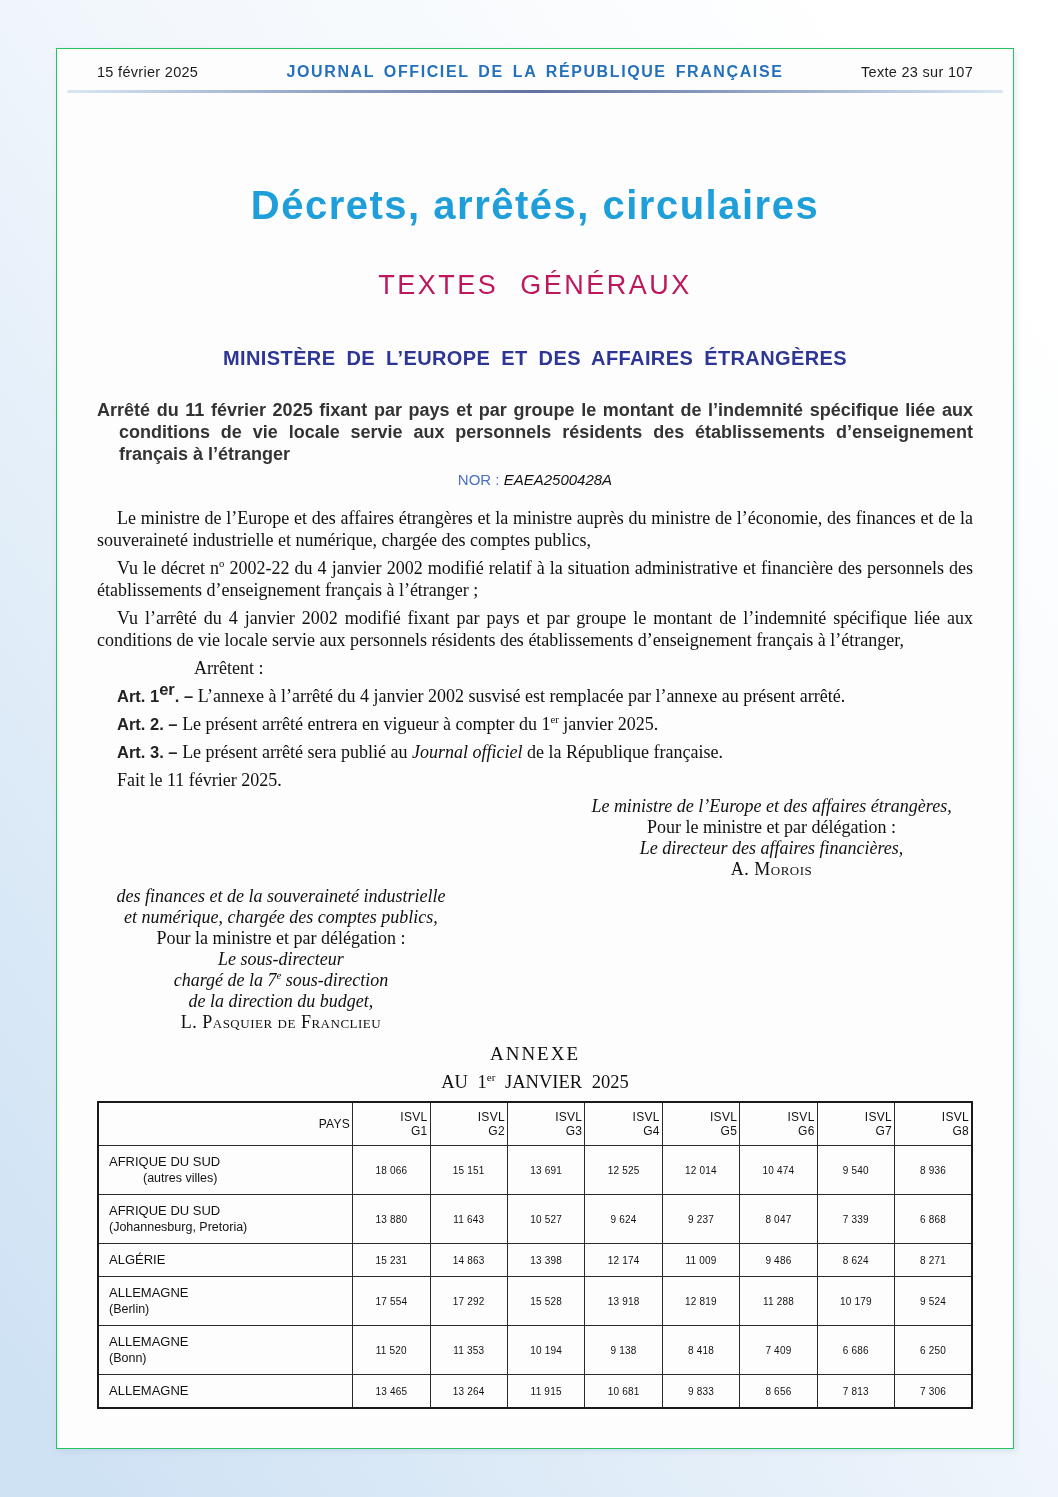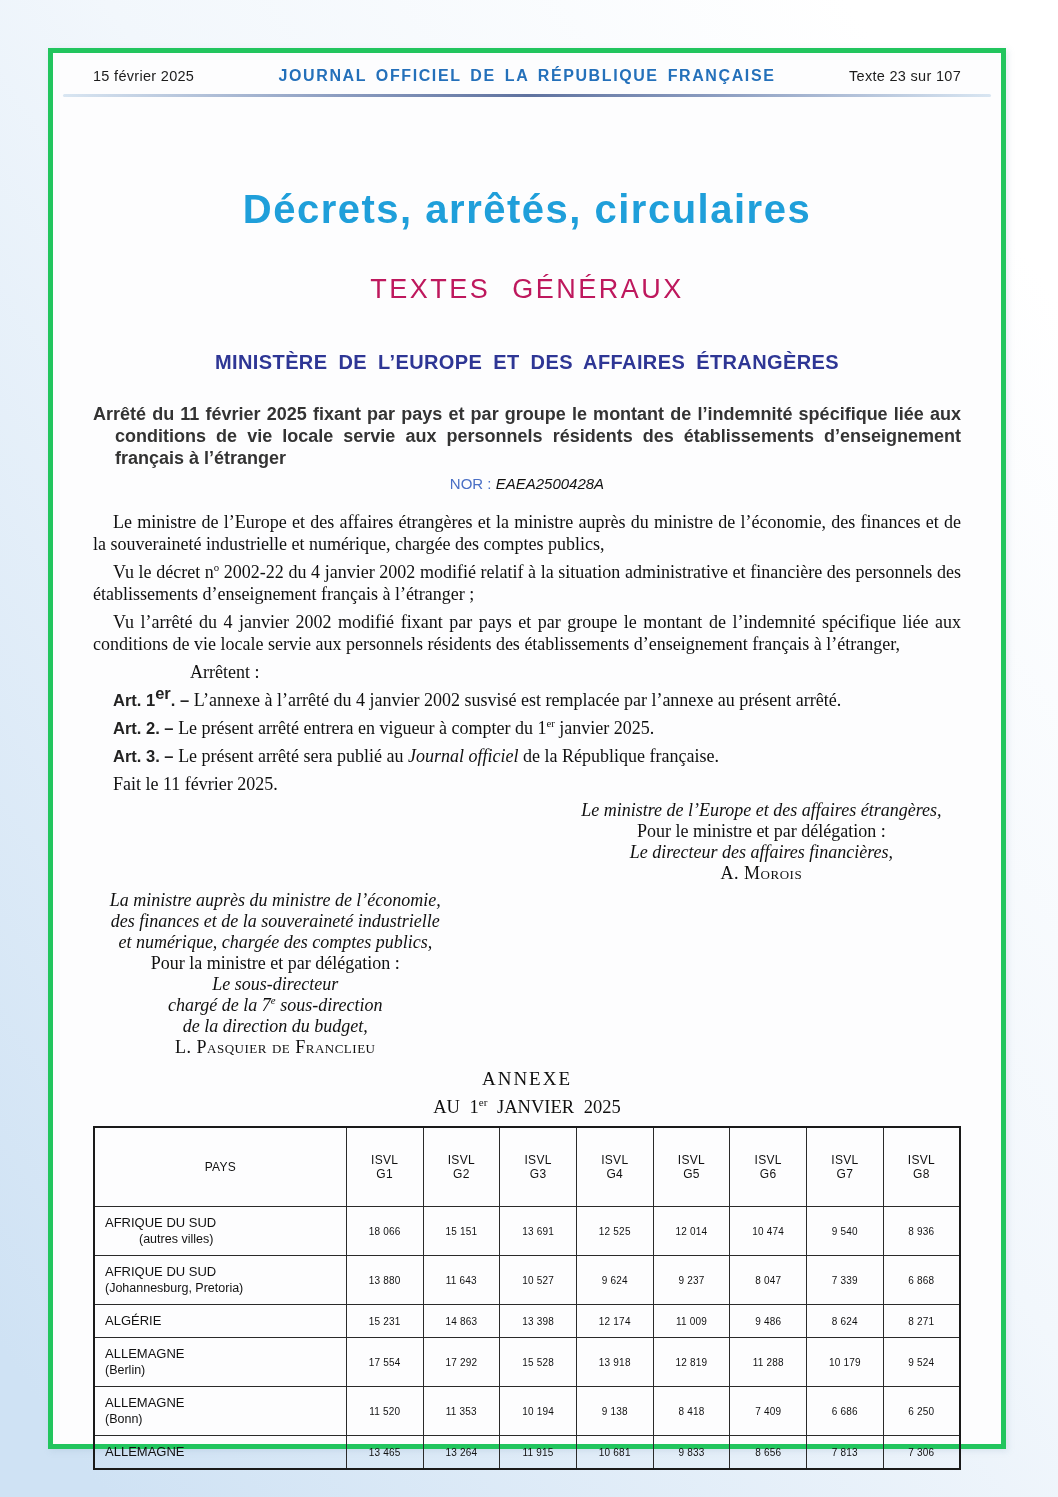--- a/index.html
+++ b/index.html
@@ -2,22 +2,22 @@
 <html lang="fr"><head>
 <meta charset="utf-8">
 <style>
   html,body{margin:0;padding:0;}
   body{
     width:1058px;height:1497px;overflow:hidden;
     background:linear-gradient(to bottom left,#ffffff 10%,#f2f7fc 45%,#cfe2f4 95%);
     font-family:"Liberation Sans",sans-serif;
   }
   .page{
-    position:absolute;left:48px;top:48px;width:958px;height:1401px;
-    background:#fdfdfe;border:5px solid #22c55e;box-sizing:border-box;
+    position:absolute;left:56px;top:48px;width:958px;height:1401px;
+    background:#fdfdfe;border:1px solid #22c55e;box-sizing:border-box;
     box-shadow:2px 2px 6px rgba(150,175,200,.25);
     padding:14px 0 0 0;
   }
   .hdr{
     display:grid;grid-template-columns:1fr auto 1fr;align-items:baseline;
     margin:0 40px;
   }
   .hdr-date{font-size:14.5px;color:#1c1c1c;justify-self:start;letter-spacing:.3px;}
   .hdr-journal{font-size:16px;font-weight:bold;color:#2470ba;letter-spacing:1.6px;word-spacing:3px;justify-self:center;}
   .hdr-texte{font-size:14.5px;color:#1c1c1c;justify-self:end;letter-spacing:.3px;}
@@ -75,21 +75,21 @@
     margin:6px 0 0 0;text-align:center;font-family:"Liberation Serif",serif;
     font-size:18.5px;line-height:22px;word-spacing:5px;color:#101010;
   }
   table.annex-table{
     width:100%;margin-top:8px;border-collapse:collapse;table-layout:fixed;
     border:2px solid #1a1a1a;
   }
   .annex-table th,.annex-table td{border:1px solid #2a2a2a;}
   .annex-table th{
     font-size:12px;line-height:14px;font-weight:normal;color:#111;
-    padding:25px 2px;text-align:center;letter-spacing:.3px;
+    padding:7px 2px;text-align:right;letter-spacing:.3px;
   }
   .th-pays{width:28.5%;}
   .td-pays{padding:8px 6px 8px 10px;text-align:left;vertical-align:middle;}
   .cname{font-size:13px;line-height:16px;color:#111;}
   .csub{font-size:12.5px;line-height:16px;color:#111;}
   .csub.ind{padding-left:14px;}
   .td-num{
     font-size:10px;color:#111;text-align:center;vertical-align:middle;padding:8px 2px;
     letter-spacing:.2px;
   }
@@ -133,21 +133,20 @@
     <p class="body ind art-p">Fait le 11 février 2025.</p>
 
     <div class="sig sig-right">
       <div class="it">Le ministre de l’Europe et des affaires étrangères,</div>
       <div>Pour le ministre et par délégation :</div>
       <div class="it">Le directeur des affaires financières,</div>
       <div class="sc">A. Morois</div>
     </div>
 
     <div class="sig sig-left">
-      <div class="it">La ministre auprès du ministre de l’économie,</div>
       <div class="it">des finances et de la souveraineté industrielle</div>
       <div class="it">et numérique, chargée des comptes publics,</div>
       <div>Pour la ministre et par délégation :</div>
       <div class="it">Le sous-directeur</div>
       <div class="it"><span>chargé de la 7</span><sup>e</sup><span> sous-direction</span></div>
       <div class="it">de la direction du budget,</div>
       <div class="sc">L. Pasquier de Franclieu</div>
     </div>
 
     <h4 class="annexe-title">ANNEXE</h4>

